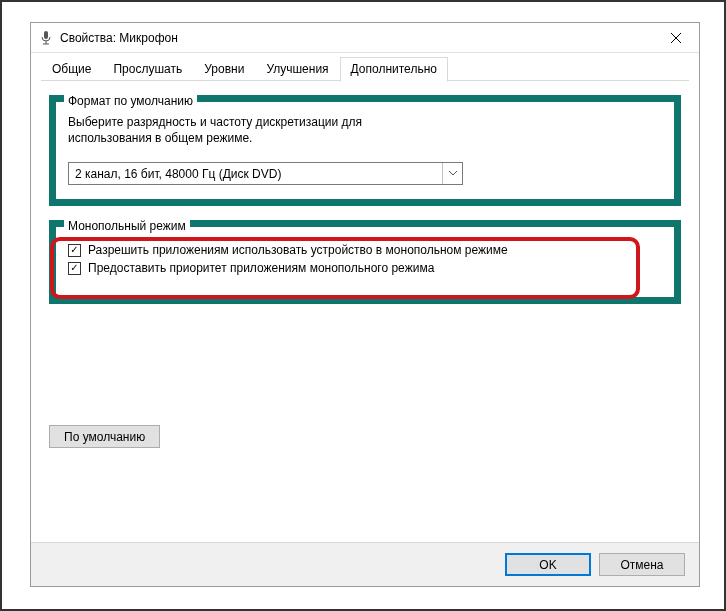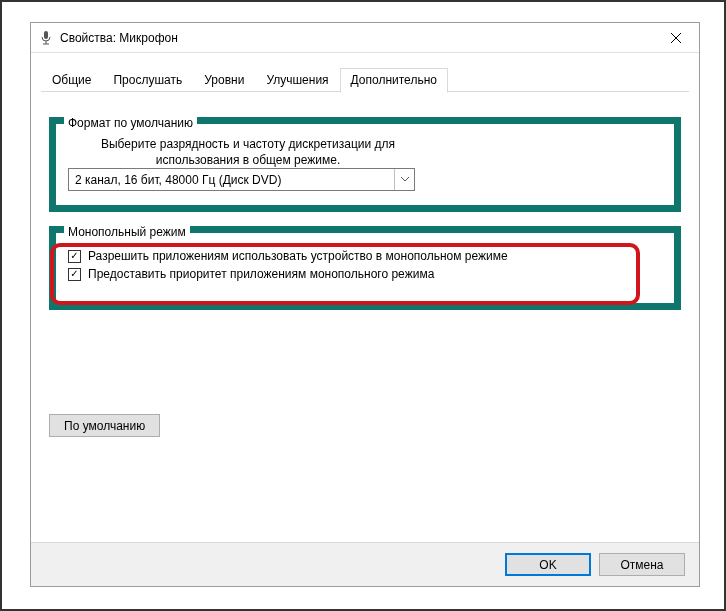--- a/index.html
+++ b/index.html
@@ -13,21 +13,20 @@
     border: 2px solid #333;
   }
   .window {
     position: absolute;
     left: 28px; top: 20px;
     width: 670px; height: 565px;
     background: #fff;
     border: 1px solid #9b9b9b;
     display: flex;
     flex-direction: column;
-    gap: 11px;
   }
   .titlebar {
     height: 30px;
     background: #fff;
     display: flex;
     align-items: center;
     padding: 0 0 0 8px;
     border-bottom: 1px solid #e0e0e0;
   }
   .titlebar .mic-icon {
@@ -86,28 +85,27 @@
   .group-title {
     position: absolute;
     top: -8px; left: 8px;
     background: #fff;
     padding: 0 4px;
     font-size: 12px;
   }
   .group-text {
     font-size: 12px;
     line-height: 1.35;
-    margin-bottom: 0;
-    text-align: center;
+    margin-bottom: 16px;
   }
   .select-wrap {
     display: flex;
   }
   .select {
-    width: 347px;
+    width: 395px;
     height: 23px;
     border: 1px solid #7a7a7a;
     background: #fff;
     display: flex;
     align-items: center;
     padding: 0 6px;
     font-size: 12px;
     position: relative;
   }
   .select .chev {

